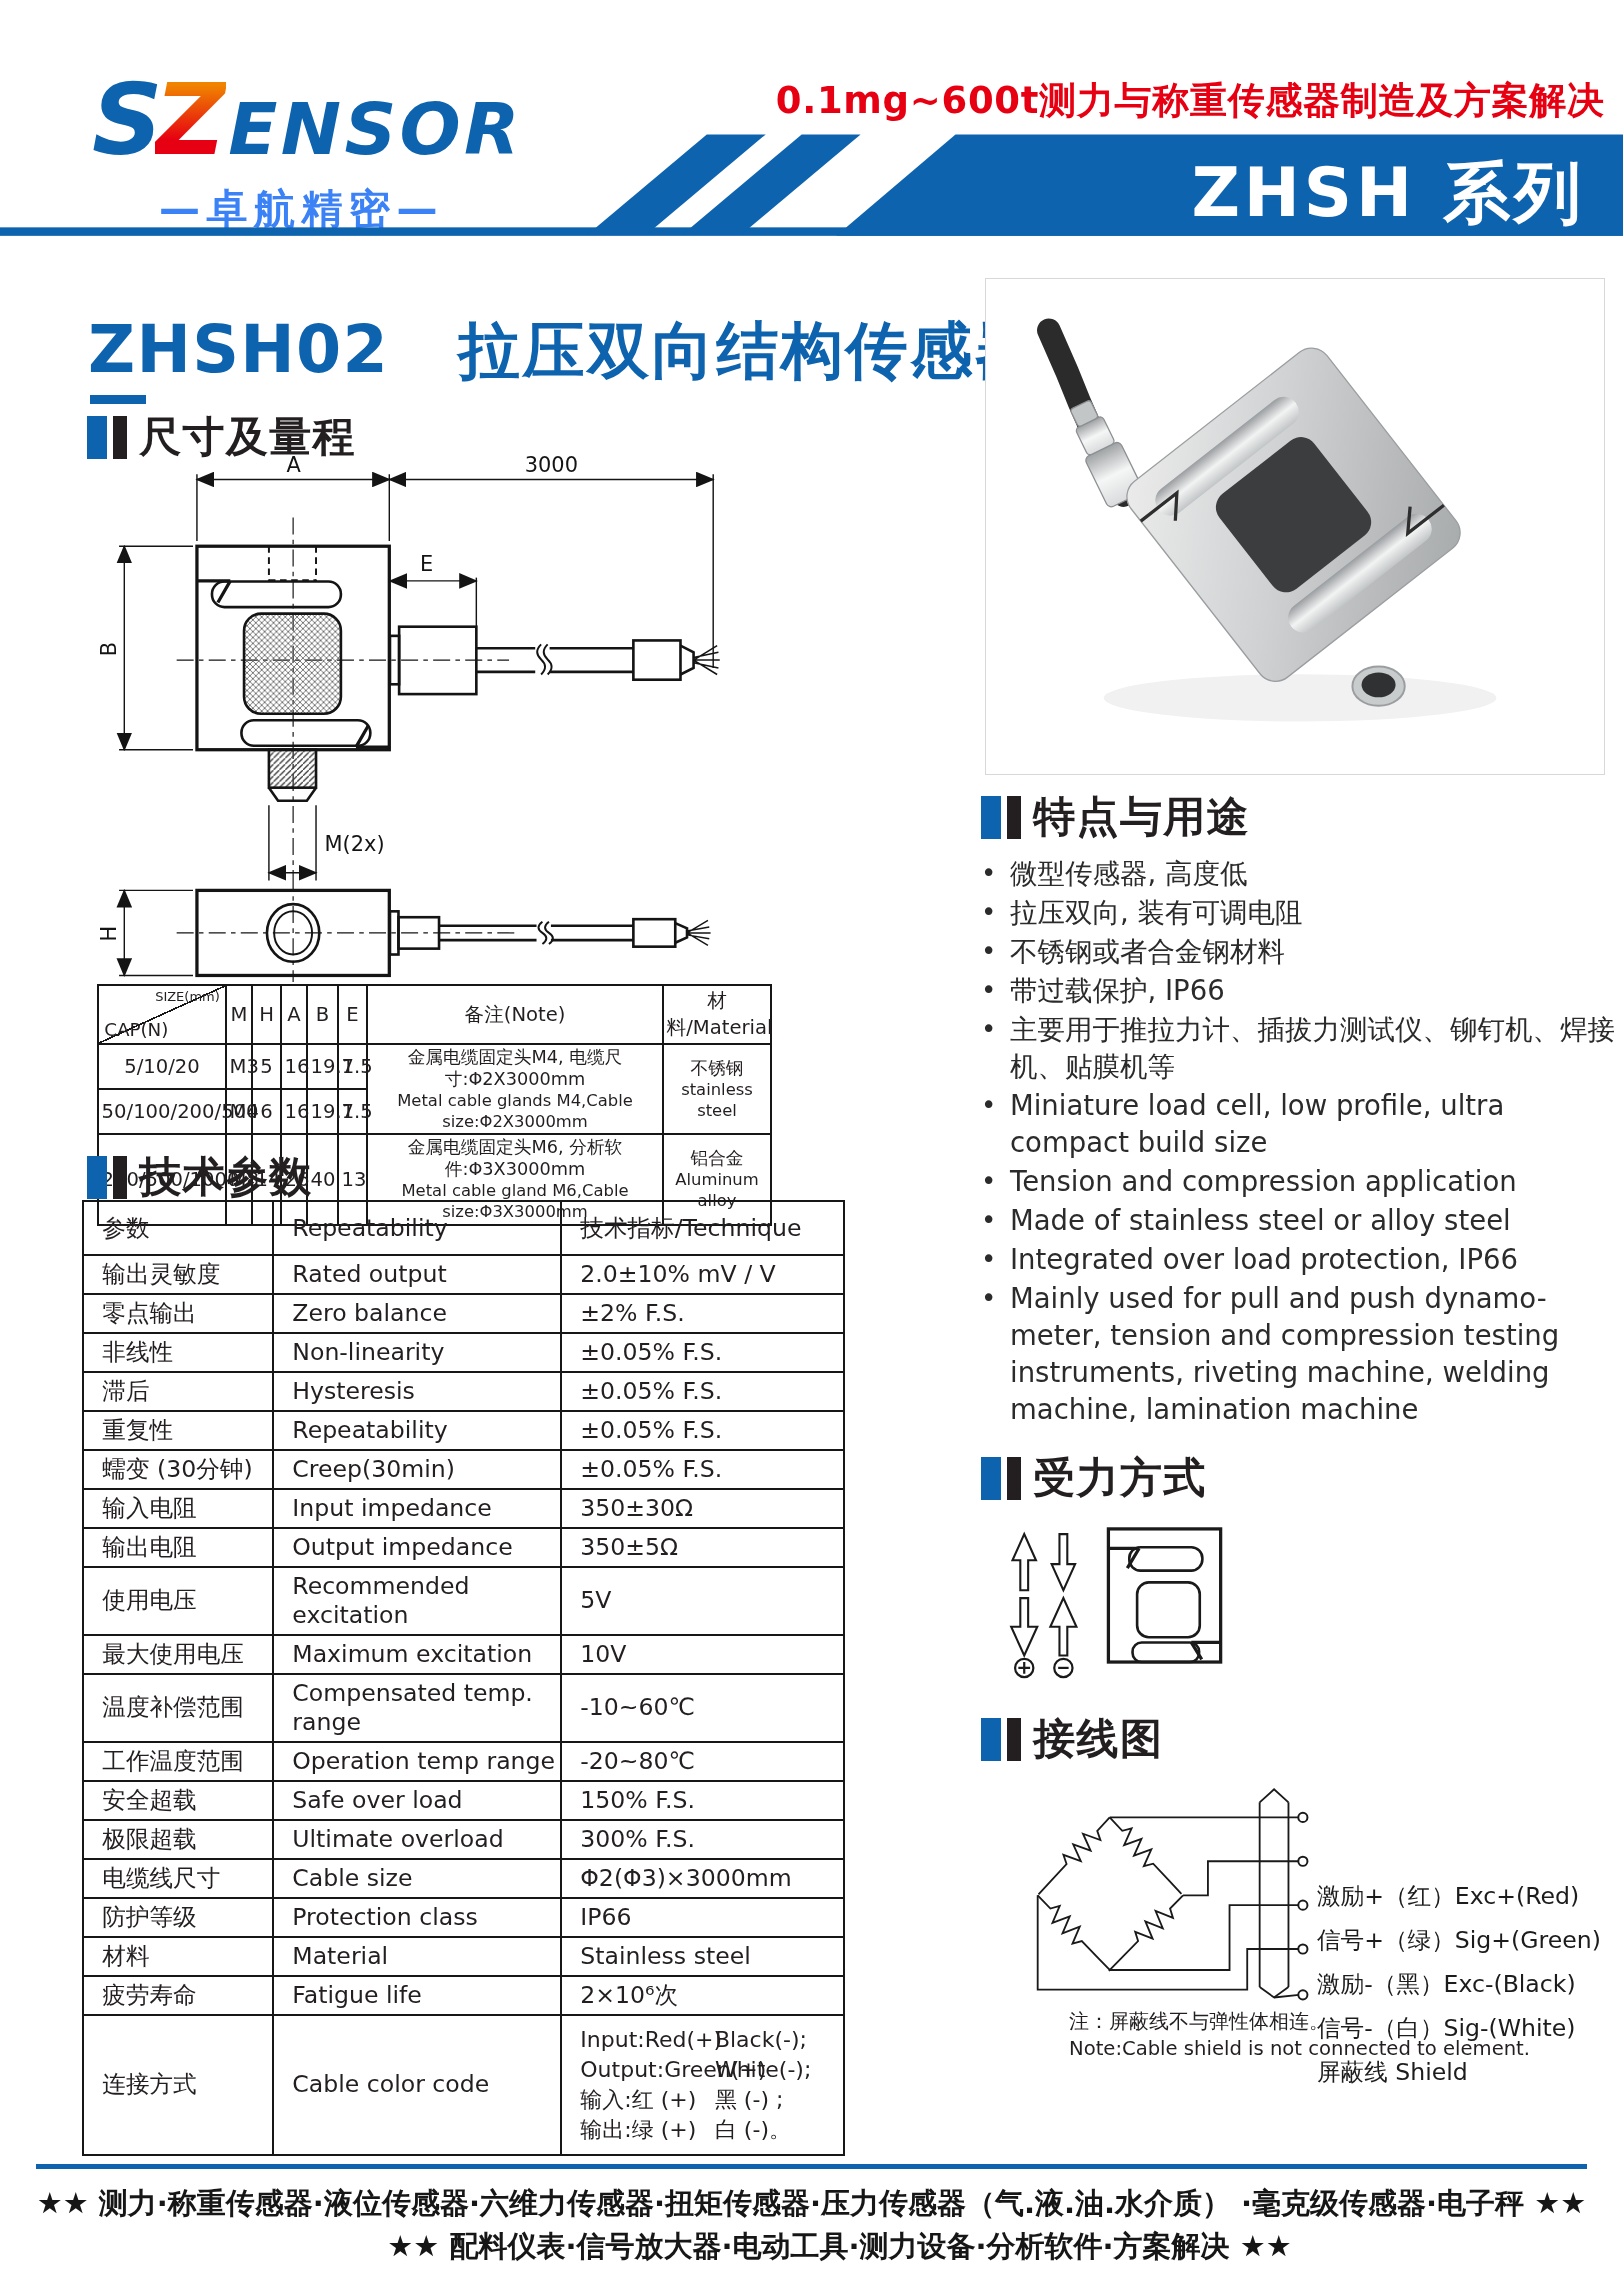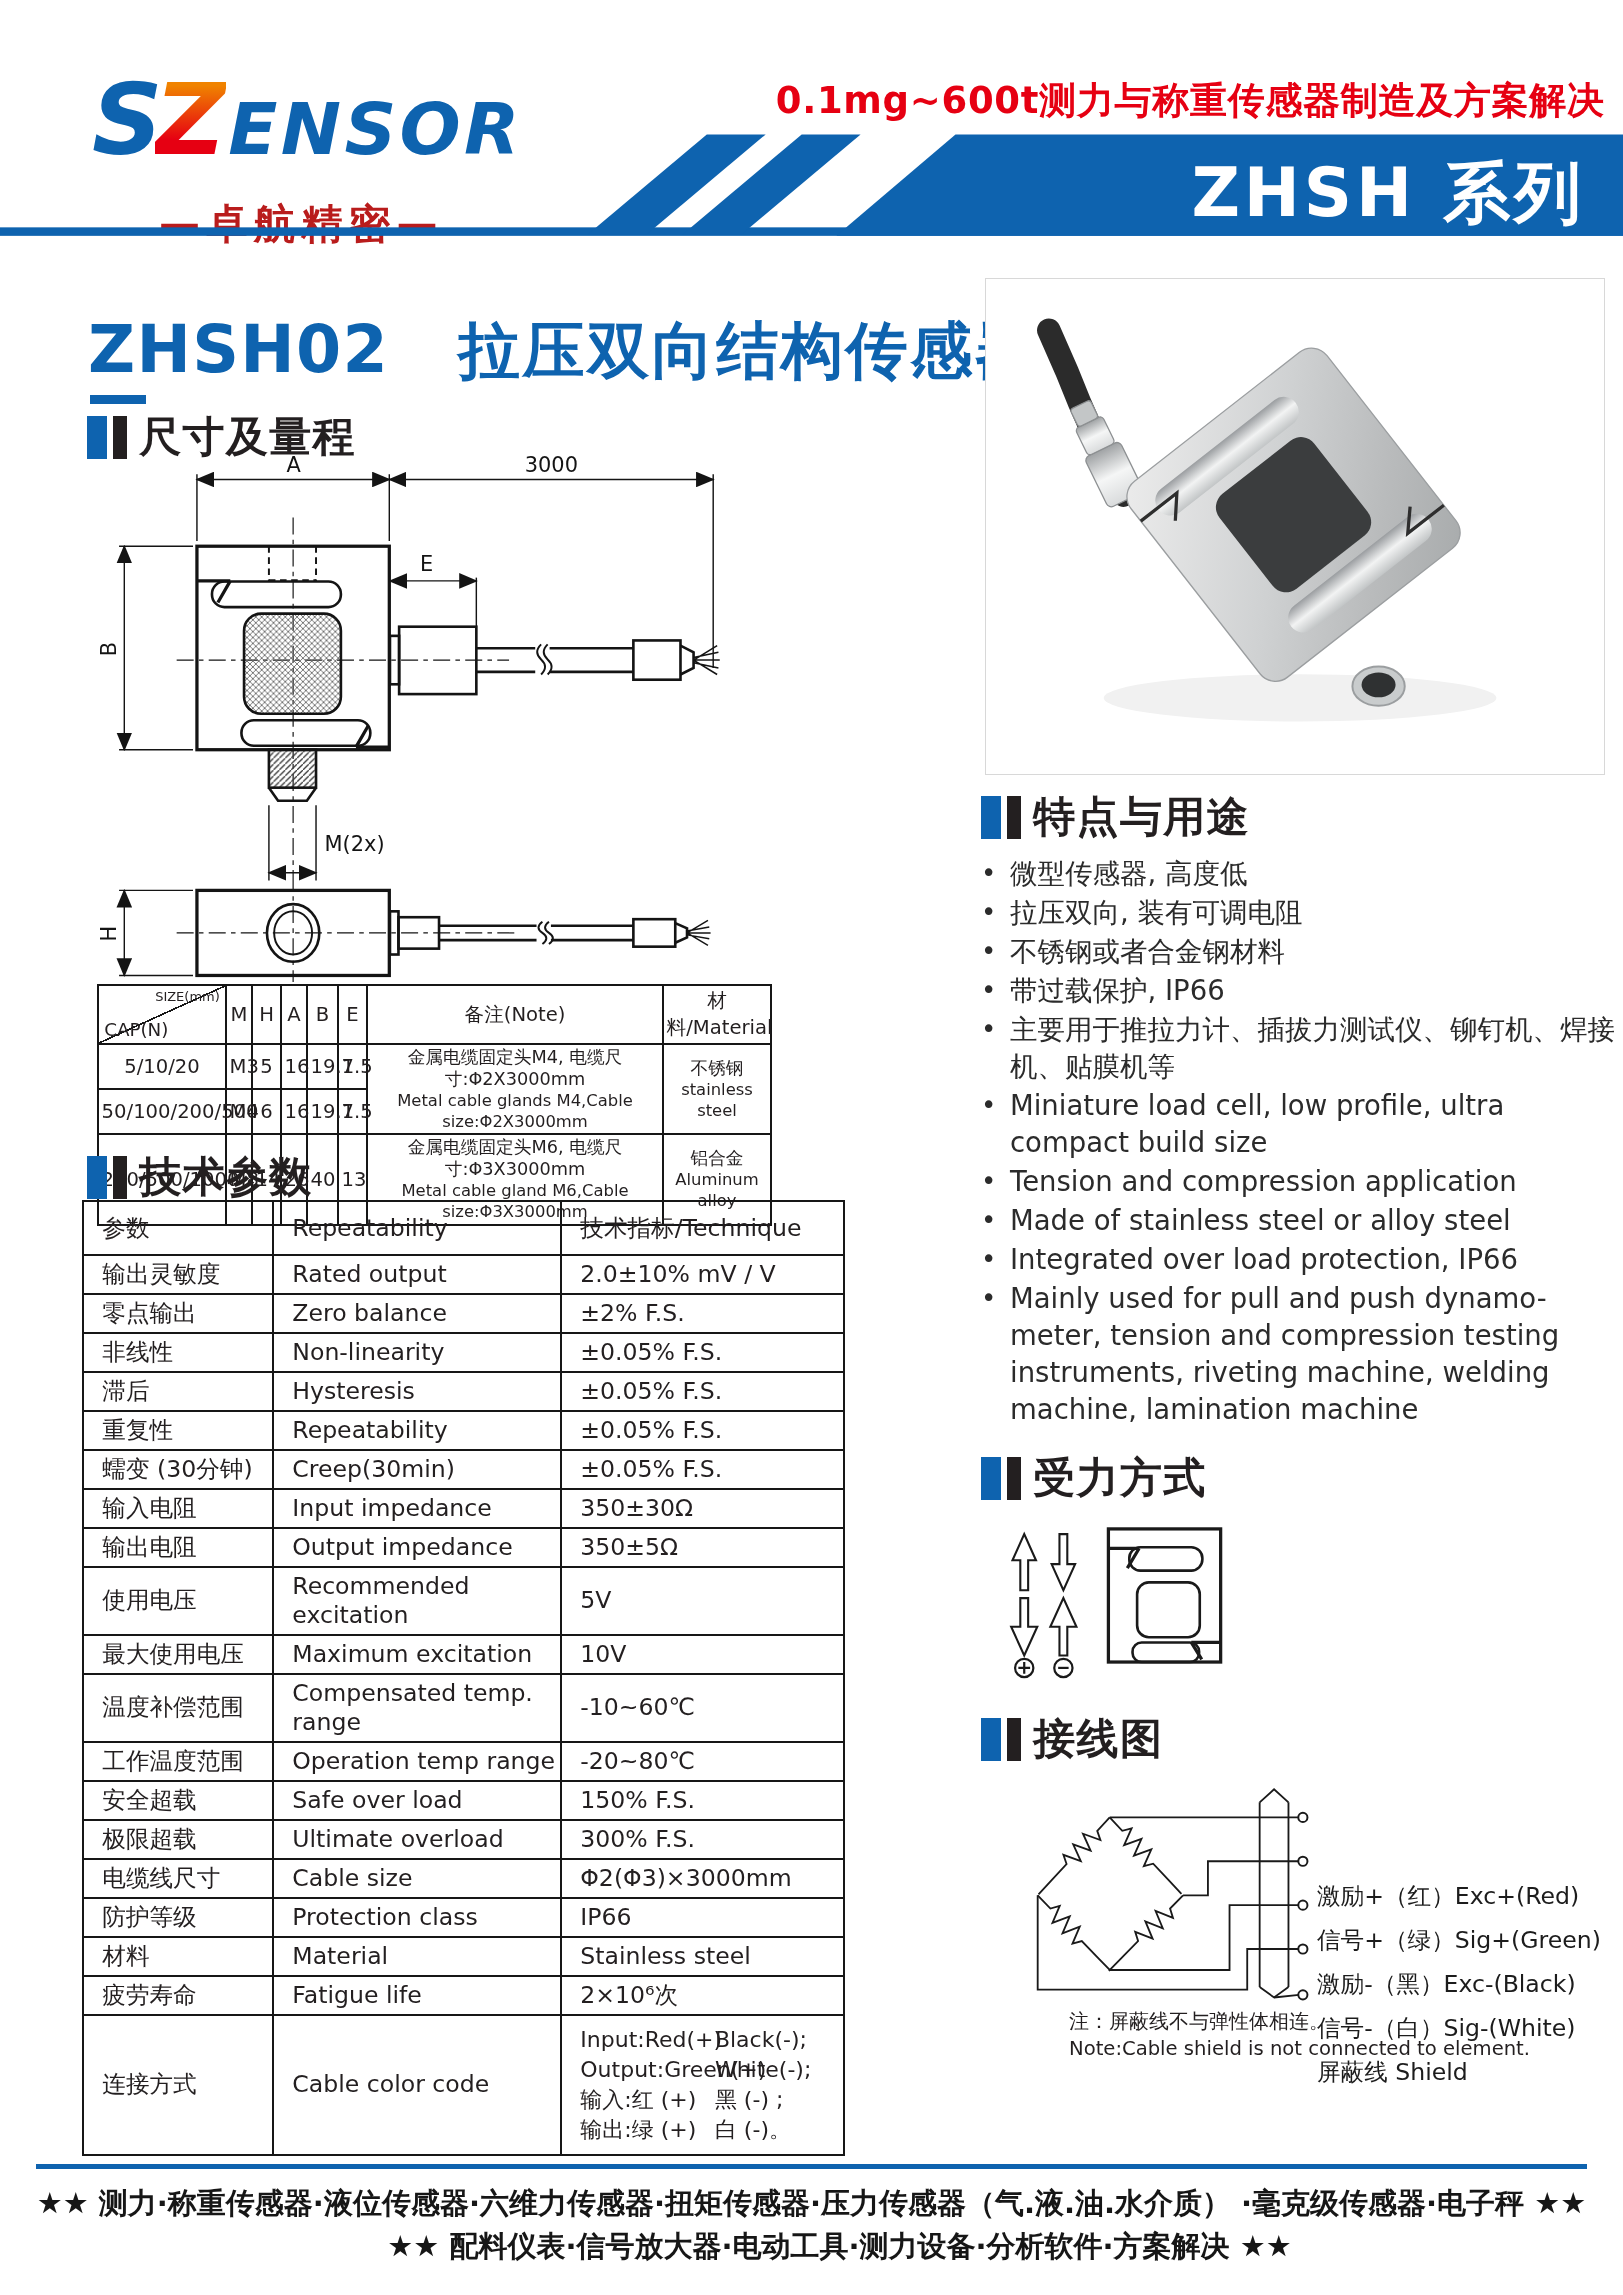--- a/index.html
+++ b/index.html
@@ -10,22 +10,22 @@
     margin:0 auto;
   }
   .abs { position:absolute; }
 
   
   .logo-main { display:flex; align-items:baseline; font-style:italic; font-weight:900; line-height:1; }
   .logo-s { font-size:98px; color:#0e63af; }
   .logo-z { font-size:98px; background:linear-gradient(180deg,#f08300 15%,#e60012 70%);
             -webkit-background-clip:text; background-clip:text; color:transparent; margin-left:-7.9px; }
   .logo-ensor { font-size:72px; color:#0e63af; letter-spacing:3.3px; margin-left:2.6px; }
-  .logo-sub { margin-top:28px; width:419px; text-align:center; font-size:41px; font-weight:900;
-              color:#b91c1c; letter-spacing:6.5px; }
+  .logo-sub { margin-top:13px; width:419px; text-align:center; font-size:41px; font-weight:900;
+              color:#3b82f6; letter-spacing:6.5px; }
   .slogan { right:18.3px; top:76px; font-size:37px; font-weight:900; color:#e60012; letter-spacing:0.7px; }
   .series { right:38px; top:148px; font-size:67px; font-weight:900; color:#ffffff; letter-spacing:3.9px; z-index:3; }
 
   
   .sec { display:flex; align-items:center; height:50px; }
   .sec .b1 { width:19.6px; height:43px; background:#0e63af; }
   .sec .b2 { width:14.4px; height:43px; background:#231f20; margin-left:6.5px; }
   .sec .lbl { margin-left:11.8px; font-size:42px; font-weight:900; color:#231f20; letter-spacing:1.3px; }
 
   
@@ -258,21 +258,21 @@
         <td class="dcell">7.5</td>
       </tr>
       <tr style="height:45px">
         <td class="dcell">200/500/1000</td>
         <td class="dcell">M8</td>
         <td class="dcell">14</td>
         <td class="dcell">26</td>
         <td class="dcell">40</td>
         <td class="dcell">13</td>
         <td class="size-note">
-          <span class="zh">金属电缆固定头M6, 电缆尺寸:Φ3X3000mm</span>
+          <span class="zh">金属电缆固定头M6, 分析软件:Φ3X3000mm</span>
           <span class="en">Metal cable gland M6,Cable size:Φ3X3000mm</span>
         </td>
         <td class="size-mat">
           <span class="zh">铝合金</span>
           <span class="en">Aluminum alloy</span>
         </td>
       </tr>
     </tbody>
       </table>
   </div>

